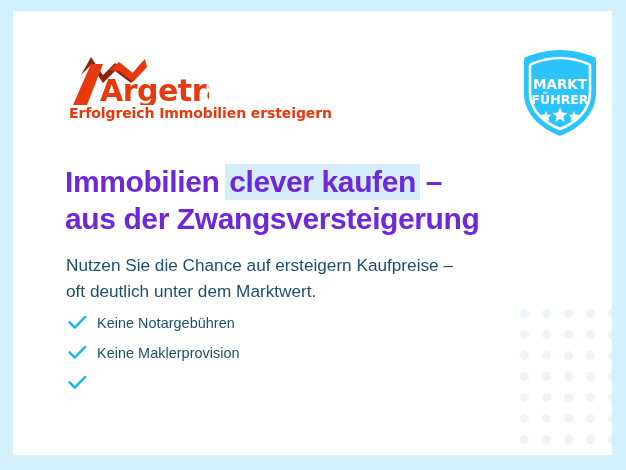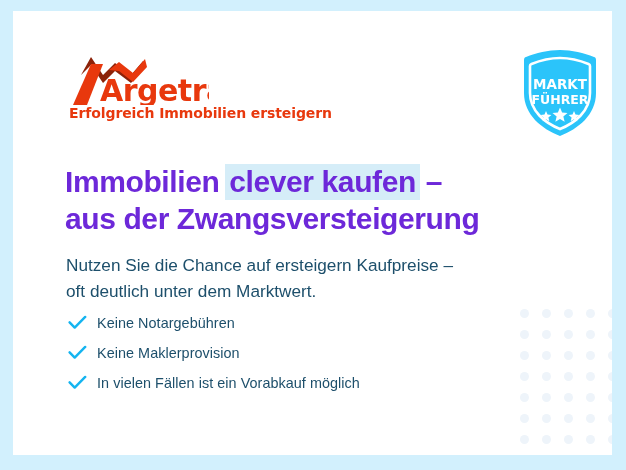--- a/index.html
+++ b/index.html
@@ -254,18 +254,17 @@
             </svg>
           </span>
           <span class="bullet-label">Keine Maklerprovision</span>
         </li>
         <li class="bullet">
           <span class="bullet-check">
             <svg width="19" height="15" viewBox="0 0 19 15">
               <path d="M1.6 7.3 L6.7 12.6 L17.2 1.9" fill="none" stroke="#14b4f0" stroke-width="2.4" stroke-linecap="round" stroke-linejoin="round"></path>
             </svg>
           </span>
-          <span class="bullet-label">In vielen Fällen ist ein Vorabkauf möglich</span>
         </li>
       </ul>
 
   </div>
 </div>
 
 </body></html>

